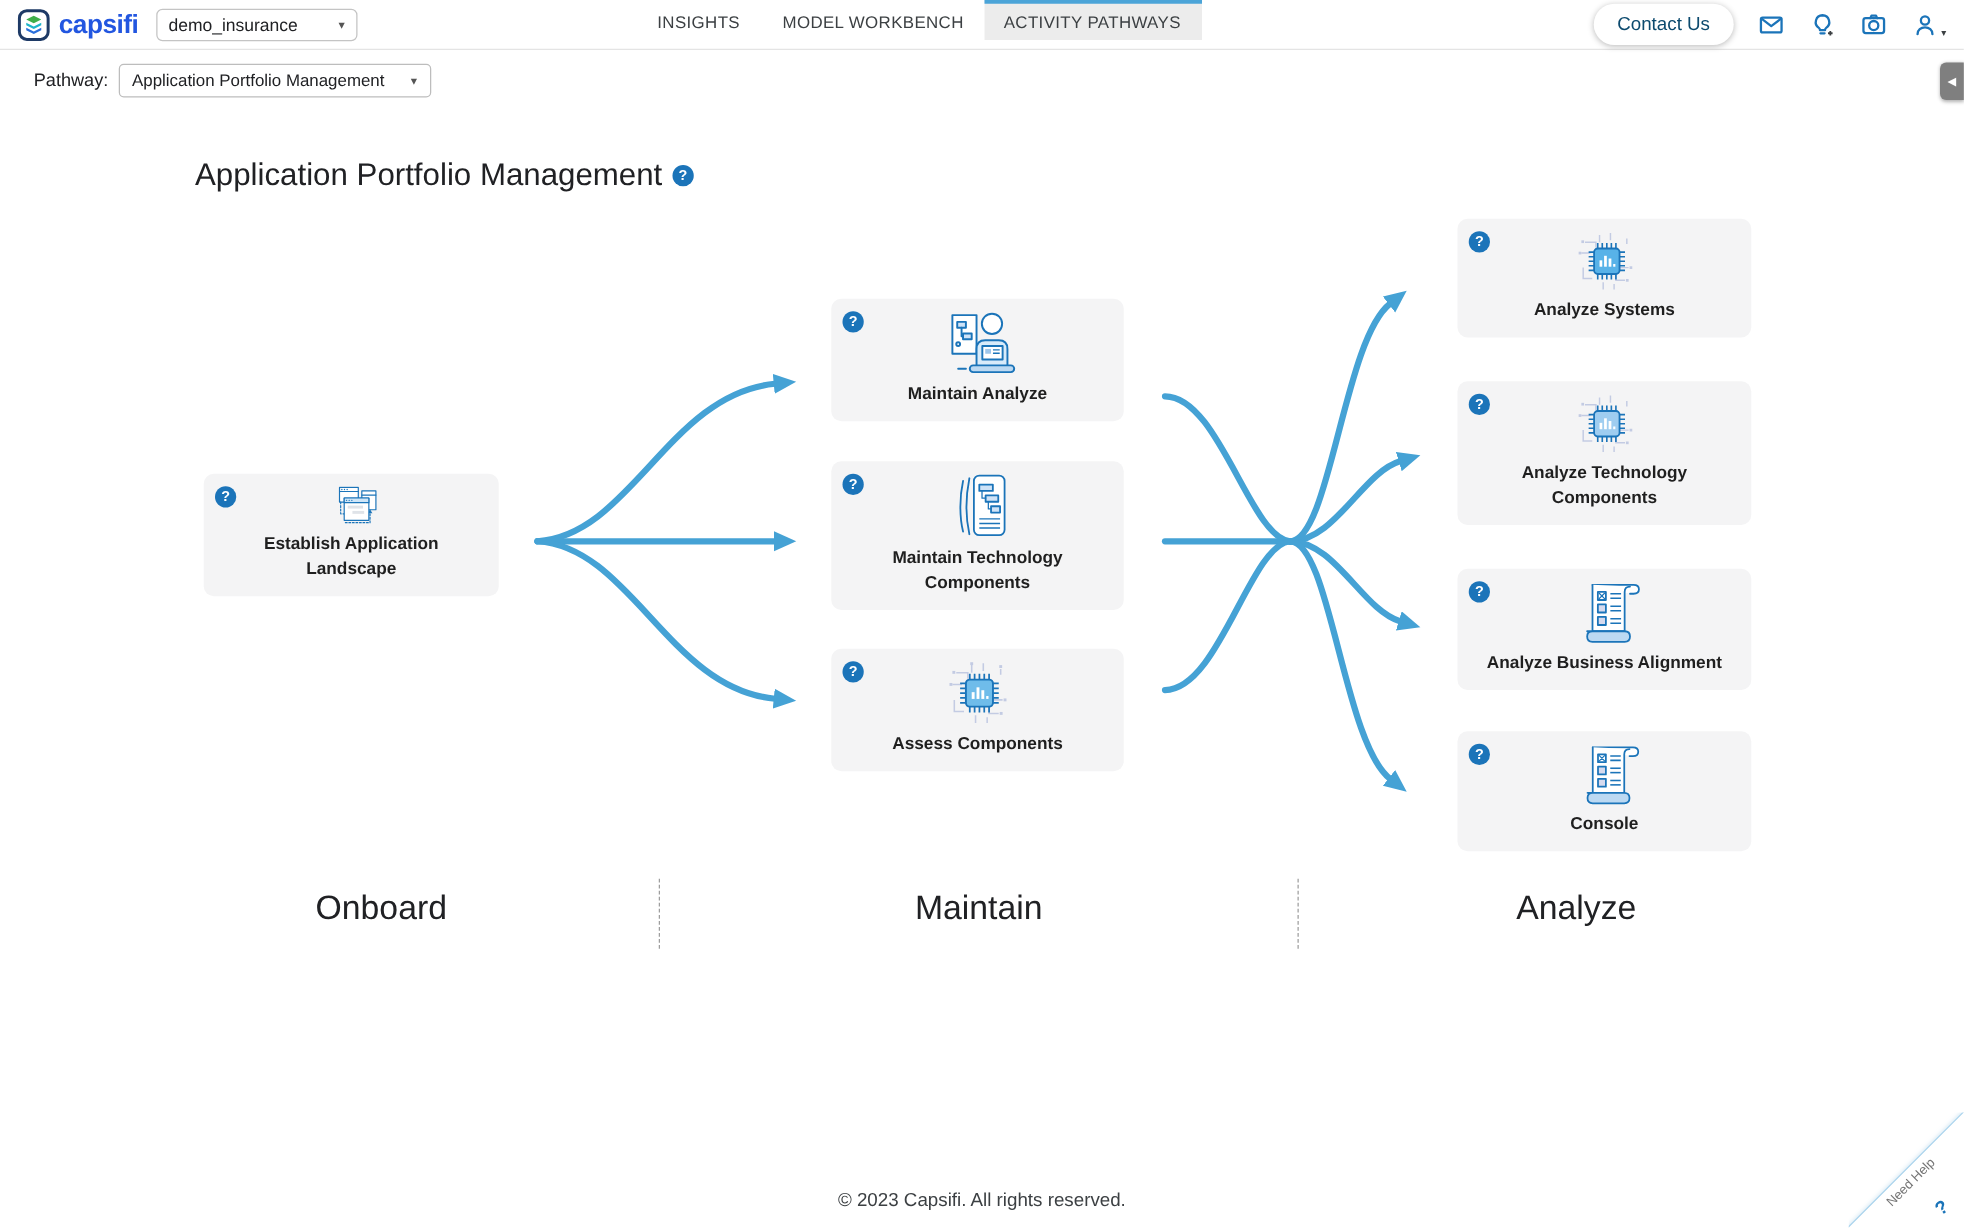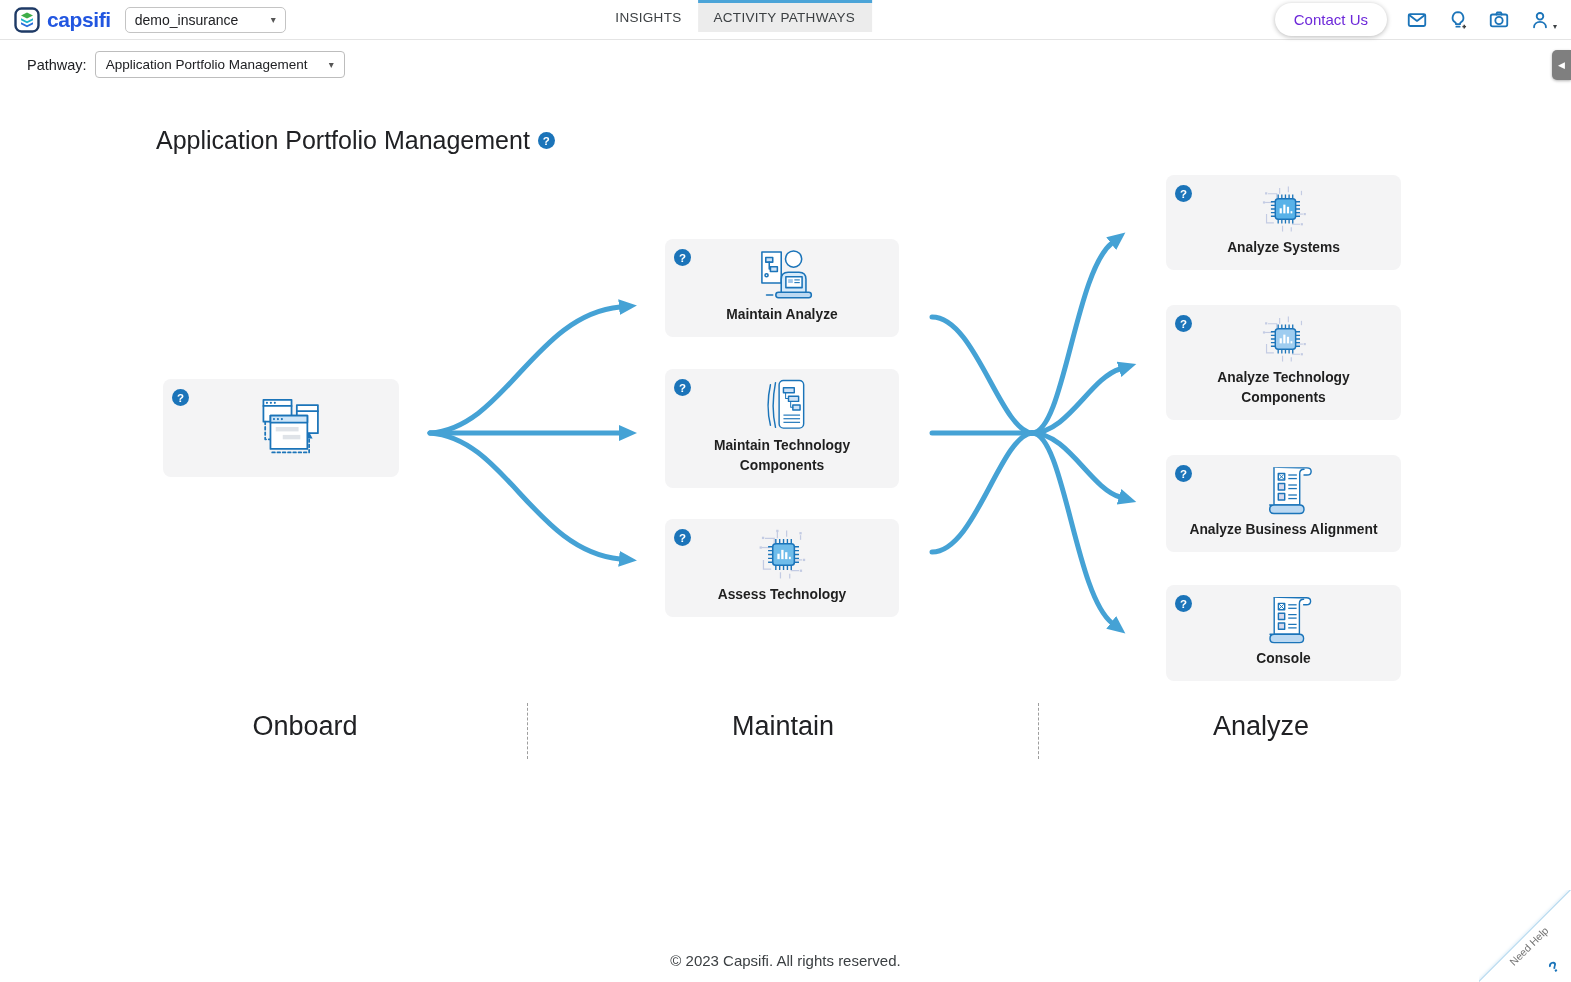--- a/index.html
+++ b/index.html
@@ -26,21 +26,21 @@
 
   .nav{ position:absolute; left:46.8%; transform:translateX(-50%); top:0; height:32px; display:flex; }
   .tab{
     display:flex; align-items:center; padding:0 17px; font-size:13.5px; color:#3c4043;
     letter-spacing:.3px; cursor:pointer; border-top:3px solid transparent;
   }
   .tab.active{ background:#ececec; border-top:3px solid #4BA4D8;padding-left:15px; }
 
   .top-actions{ margin-left:auto; display:flex; align-items:center; gap:19px; }
   .contact-btn{
-    background:#fff; border:none; border-radius:20px; padding:8px 19px; font-size:15px; color:#6d28d9;
+    background:#fff; border:none; border-radius:20px; padding:8px 19px; font-size:15px; color:#0c4a6e;
     box-shadow:0 1px 5px rgba(0,0,0,.28); cursor:pointer; font-family:inherit;
   }
   .hicon{ width:22px; height:22px; display:block; cursor:pointer; }
   .user-wrap{ display:flex; align-items:flex-end; cursor:pointer; }
   .user-caret{ font-size:8px; color:#3c4043; margin-left:2px; }
 
   
   .pathbar{ display:flex; align-items:center; gap:8px; padding:11px 0 10px 27px; position:relative; z-index:5; background:#fff; }
   .pathbar-label{ font-size:14.5px; color:#202124;text-align:center; }
   .path-select{
@@ -118,20 +118,23 @@
   </div>
 
   <div class="ws-select">
     <span>demo_insurance</span>
     <span class="caret">▾</span>
   </div>
 
   <nav class="nav">
     <div class="tab">
       <span>INSIGHTS</span>
+    </div>
+    <div class="tab">
+      <span>MODEL WORKBENCH</span>
     </div>
     <div class="tab active">
       <span>ACTIVITY PATHWAYS</span>
     </div>
   </nav>
 
   <div class="top-actions">
     <button class="contact-btn">Contact Us</button>
 
     <svg class="hicon" viewBox="0 0 24 24">
@@ -238,20 +241,21 @@
     <g fill="#1B74B9">
         <circle cx="40" cy="24" r="1.2"></circle>
         <circle cx="44.5" cy="24" r="1.2"></circle>
         <circle cx="49" cy="24" r="1.2"></circle>
       </g>
     <g fill="#dfe3e8">
         <rect x="42" y="33" width="26" height="5"></rect>
         <rect x="50" y="42" width="20" height="5"></rect>
       </g>
   </svg>
+  <div class="card-label">Establish Application Landscape</div>
 </div>
 
 <div class="card" style="left:665px; top:239px; width:234px; height:98px;">
   <span class="help-dot">?</span>
   <svg class="card-icon" width="84" height="56" viewBox="0 0 96 66">
     <g class="stroke">
       <rect x="22" y="4" width="25" height="40" fill="#fff"></rect>
       <rect x="27" y="11" width="9" height="6" fill="#cfe3f7"></rect>
       <rect x="33" y="23" width="9" height="6" fill="#cfe3f7"></rect>
       <path d="M31.5,17 V26 H33"></path>
@@ -329,21 +333,21 @@
       <path d="M64,23 H70 M64,28 H70 M64,33 H70 M64,38 H70 M64,43 H70"></path>
     </g>
     <rect x="36" y="19" width="28" height="28" rx="4" fill="#6fbcea" stroke="#1B74B9" stroke-width="2"></rect>
     <g fill="#fff">
       <rect x="42" y="32" width="3" height="7"></rect>
         <rect x="47" y="27" width="3" height="12"></rect>
         <rect x="52" y="30" width="3" height="9"></rect>
       <rect x="57" y="36" width="2.4" height="3"></rect>
     </g>
   </svg>
-  <div class="card-label">Assess Technology</div>
+  <div class="card-label">Assess Components</div>
 </div>
 
 <div class="card" style="left:1166px; top:175px; width:235px; height:95px;">
   <span class="help-dot">?</span>
   <svg class="card-icon" width="84" height="54" viewBox="0 0 96 66">
     <g stroke="#c3cbe3" stroke-width="1.6" fill="none">
       <path d="M26,12 H38 V18"></path>
         <path d="M22,24 H32"></path>
         <path d="M24,40 V52 H34"></path>
       <path d="M70,54 H60 V48"></path>

